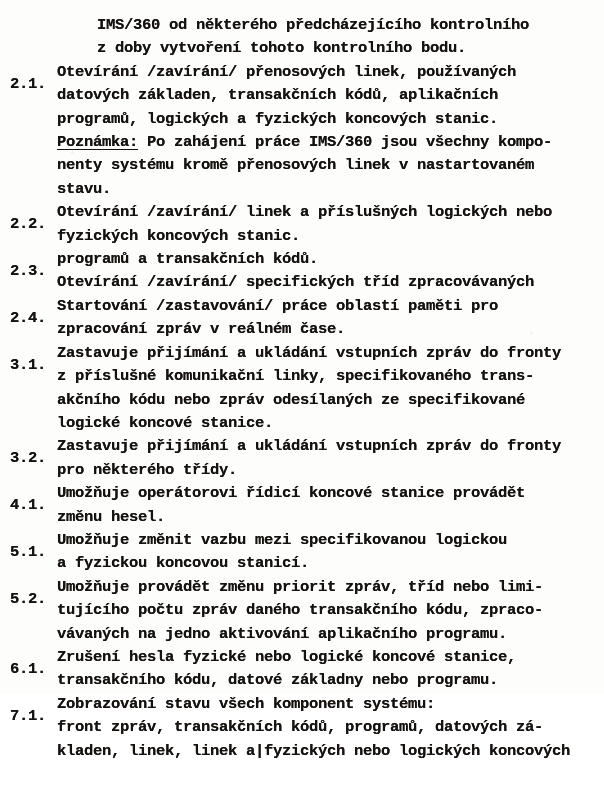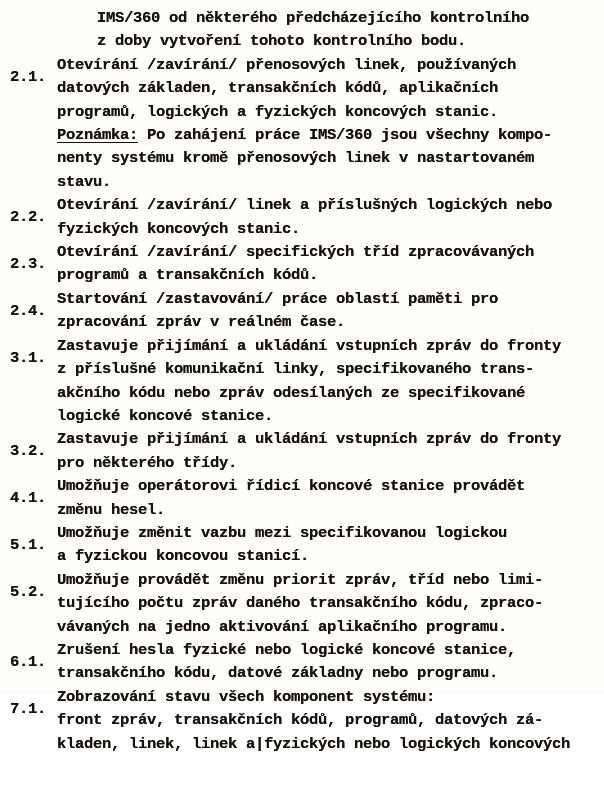--- a/index.html
+++ b/index.html
@@ -19,21 +19,21 @@
     width: 604px;
     height: 694px;
     background:
       radial-gradient(circle at 12% 22%, rgba(0,0,0,0.05) 0 1px, transparent 2px),
       radial-gradient(circle at 72% 9%, rgba(0,0,0,0.06) 0 1px, transparent 2px),
       radial-gradient(circle at 88% 48%, rgba(0,0,0,0.05) 0 1px, transparent 2px),
       radial-gradient(circle at 30% 78%, rgba(0,0,0,0.05) 0 1px, transparent 2px),
       radial-gradient(circle at 58% 94%, rgba(0,0,0,0.05) 0 1px, transparent 2px),
       #fdfdfb;
     box-sizing: border-box;
-    padding-top: 7px;
+    padding-top: 14px;
     color: #151210;
   }
   .line {
     white-space: pre;
     font-size: 15.5px;
     line-height: 23.4px;
     font-weight: 700;
     color: #151210;
     text-shadow: 0 0 0.6px rgba(20,15,10,0.85);
     letter-spacing: -0.3px;
@@ -86,22 +86,22 @@
     <div class="num line">2.2.</div>
     <div class="body">
       <div class="line">Otevírání /zavírání/ linek a příslušných logických nebo</div>
       <div class="line">fyzických koncových stanic.</div>
     </div>
   </div>
 
   <div class="item">
     <div class="num line">2.3.</div>
     <div class="body">
+      <div class="line">programů a transakčních kódů.</div>
       <div class="line">Otevírání /zavírání/ specifických tříd zpracovávaných</div>
-      <div class="line">programů a transakčních kódů.</div>
     </div>
   </div>
 
   <div class="item">
     <div class="num line">2.4.</div>
     <div class="body">
       <div class="line">Startování /zastavování/ práce oblastí paměti pro</div>
       <div class="line">zpracování zpráv v reálném čase.</div>
     </div>
   </div>

